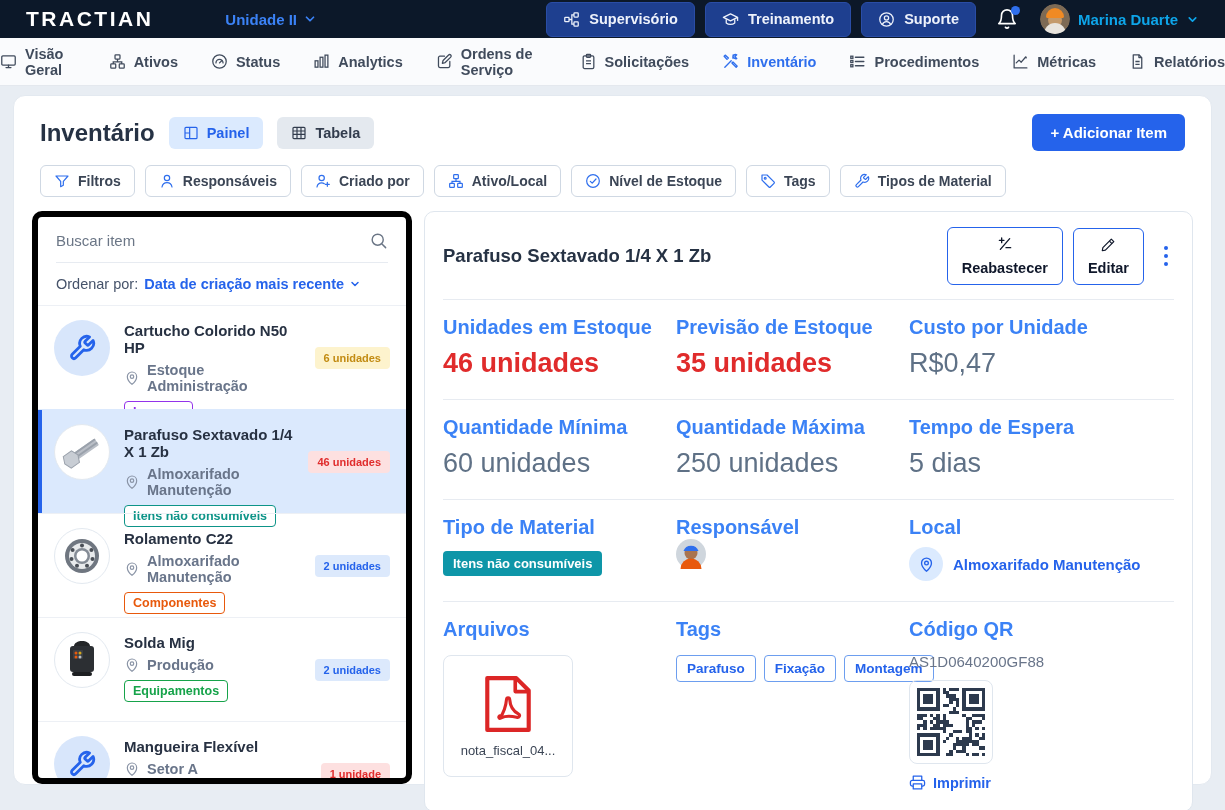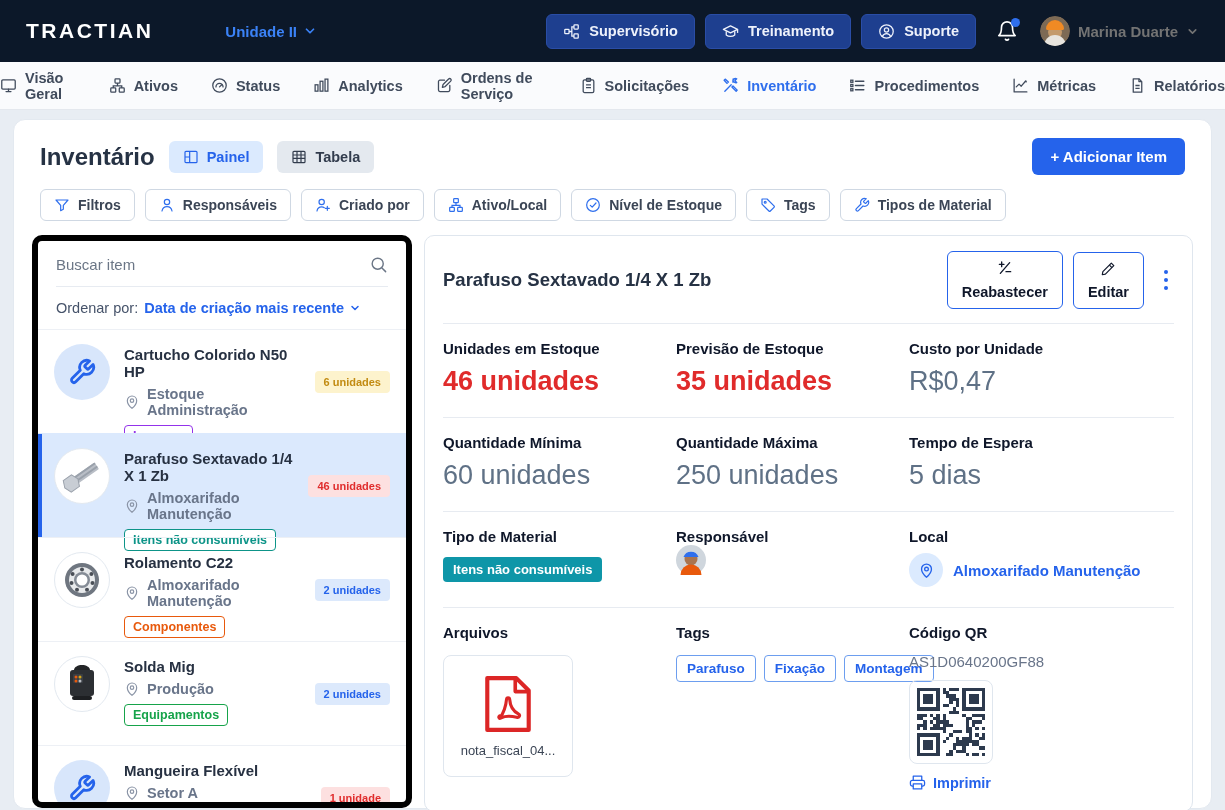--- a/index.html
+++ b/index.html
@@ -1,30 +1,30 @@
 <!DOCTYPE html>
 <html><head>
 <meta charset="utf-8">
 <style>
   * { margin:0; padding:0; box-sizing:border-box; }
   html,body { width:1225px; height:810px; overflow:hidden; background:#e8edf3;
     font-family:"Liberation Sans", sans-serif; color:#273142; }
   svg { display:block; flex:none; }
 
   
-  .topbar { height:62px; background:#0c1829; display:flex; align-items:center; padding:0 26px; gap:10px; }
+  .topbar { height:38px; background:#0c1829; display:flex; align-items:center; padding:0 26px; gap:10px; }
   .logo { color:#fff; font-size:21px; font-weight:800; letter-spacing:2.5px; }
   .unit-sel { margin-left:62px; display:flex; align-items:center; gap:6px; color:#3b82f6; font-size:15px; font-weight:700; cursor:pointer; }
   .topbar .spacer { flex:1; }
   .tb-btn { display:flex; align-items:flex-start; gap:9px; background:#1e3f8f; border:1px solid #2a4da6; color:#eef2fb;
     font-size:14.5px; font-weight:600; border-radius:6px; padding:8px 16px; cursor:pointer; }
   .bell-wrap { position:relative; margin:0 12px 0 10px; cursor:pointer; }
   .bell-dot { position:absolute; top:-2px; right:-2px; width:9px; height:9px; border-radius:50%; background:#2f6fed; }
   .avatar { width:30px; height:30px; border-radius:50%; overflow:hidden; flex:none; }
-  .user { display:flex; align-items:center; gap:8px; color:#737373; font-size:15px; font-weight:600; cursor:pointer; }
+  .user { display:flex; align-items:center; gap:8px; color:#0ea5e9; font-size:15px; font-weight:600; cursor:pointer; }
 
   
   .subnav { height:48px; background:#fafbfd; border-bottom:1px solid #e4e8ee; display:flex; align-items:center;
     justify-content:center; gap:33px; }
   .subnav-item { display:flex; align-items:center; gap:8px; font-size:14.5px; font-weight:600; color:#404b5c; cursor:pointer; }
   .subnav-item.active { color:#2f6fed; }
 
   
   .container { margin:9px 13px; background:#fff; border:1px solid #e3e9f0; border-radius:12px; height:690px;
     padding:16px 16px 18px; }
@@ -81,21 +81,21 @@
   
   .detail-panel { flex:1; border:1px solid #dfe6ee; border-radius:10px; background:#fff; min-height:565px; padding:0 18px; }
   .detail-head { display:flex; align-items:center; padding:15px 0 14px; }
   .detail-title { font-size:18.5px; font-weight:700; color:#263244; flex:1; }
   .d-btn { display:flex; align-items:center; gap:8px; background:#fff; border:1px solid #2563eb; color:#0f172a;
     font-size:14.5px; font-weight:600; border-radius:6px; padding:8px 14px; cursor:pointer; margin-left:10px;flex-direction:column; }
   .kebab { margin-left:14px; padding:2px 6px; cursor:pointer; display:flex; flex-direction:column; gap:4px; }
   .kebab i { width:4px; height:4px; border-radius:50%; background:#2563eb; }
 
   .section { border-top:1px solid #e7ebf1; padding:16px 0 20px; display:grid; grid-template-columns:233px 233px auto; }
-  .stat-label { font-size:15px; font-weight:700; color:#0f172a; }
+  .stat-label { font-size:20px; font-weight:700; color:#3b82f6; }
   .stat-value { font-size:27px; margin-top:9px; }
   .val-red  { color:#e02b2b; font-weight:700; }
   .val-gray { color:#5f7186; font-weight:500; }
 
   .badge-filled { display:inline-block; margin-top:12px; background:#0e96a8; color:#fff; font-size:13px; font-weight:600;
     border-radius:4px; padding:5px 10px; }
   .resp-avatar { width:30px; height:30px; border-radius:50%; overflow:hidden; margin-top:10px; cursor:pointer; }
   .local-link { display:flex; align-items:center; gap:10px; margin-top:8px; color:#2563eb; font-size:15px; font-weight:600; cursor:pointer; }
   .pin-circle { width:34px; height:34px; border-radius:50%; background:#dbeafe; display:flex; align-items:center; justify-content:center; color:#2563eb; }
 

